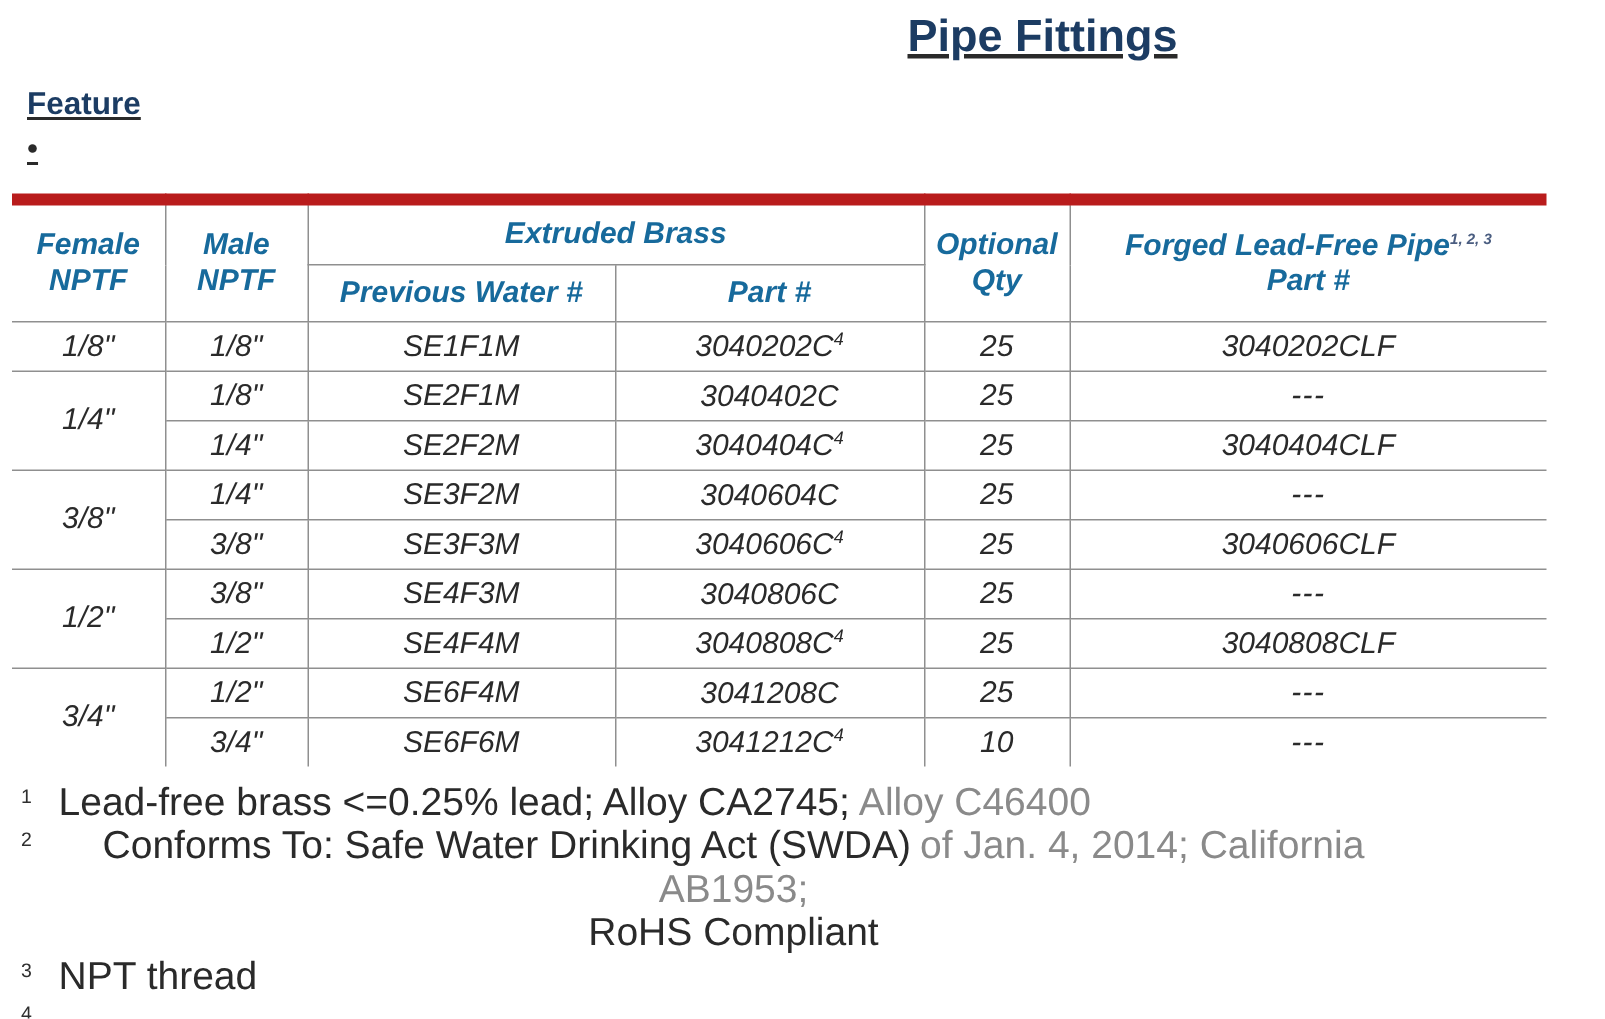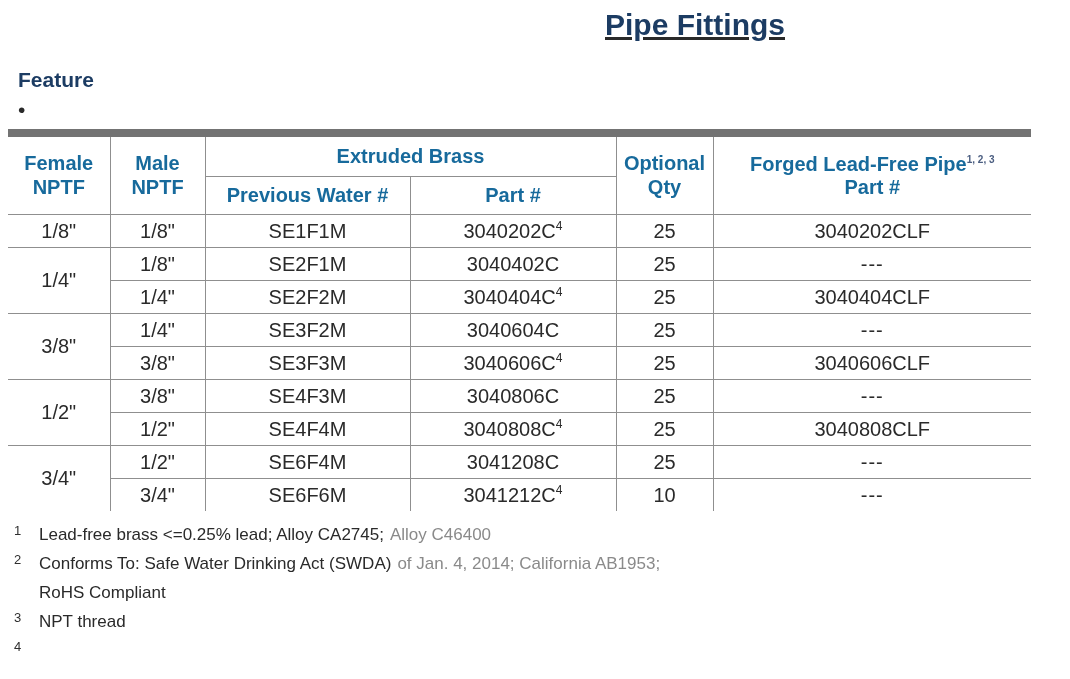--- a/index.html
+++ b/index.html
@@ -11,30 +11,31 @@
     position: relative;
     overflow: hidden;
   }
 
   
   .title-block { position: absolute; left: 480px; top: 8px; width: 430px; text-align: center; text-decoration: underline; }
   .page-title { font-size: 30px; font-weight: bold; color: #1c3c63; }
   .page-subtitle { font-size: 24px; color: #3a3a3a; margin-top: 4px; }
 
   
-  .feature { position: absolute; left: 18px; top: 68px; }
+  .feature { position: absolute; left: 18px; top: 58px; text-decoration: underline; }
   .feature-heading { font-size: 21px; font-weight: bold; color: #1c3c63; }
   .feature-item { font-size: 21px; color: #2a2a2a; margin-top: 6px; display: flex; }
   .bullet { width: 24px; flex: 0 0 24px; }
 
   
   table.parts {
     position: absolute; left: 8px; top: 129px; width: 1023px;
     table-layout: fixed; border-collapse: collapse;
-    border-top: 8px solid #737373;
+    border-top: 8px solid #b91c1c;
+    font-style: italic;
   }
   .parts th, .parts td {
     border: 1px solid #8f8f8f;
     text-align: center; vertical-align: middle; padding: 0;
   }
   .parts tr > *:first-child { border-left: 0; }
   .parts tr > *:last-child  { border-right: 0; }
   .parts tbody tr:last-child > * { border-bottom: 0; }
   .parts .nb { border-bottom: 0; }
 
@@ -44,21 +45,21 @@
   .h2 { height: 37px; }
   .parts tbody td { font-size: 20px; color: #2a2a2a; height: 32px; }
   sup.part-sup { font-size: 12px; }
   sup.hdr-sup { font-size: 10px; font-weight: bold; color: #4a5d80; }
   td.dash { color: #6f6f6f; letter-spacing: 1px; }
 
   
   .footnotes { position: absolute; left: 14px; top: 520px; width: 1012px; }
   .footnote { display: flex; align-items: flex-start; }
   .fn-sup { font-size: 13px; width: 25px; flex: 0 0 25px; padding-top: 3px; color: #2f2f2f; }
-  .fn-text { font-size: 17px; line-height: 29px; color: #2a2a2a; max-width: 900px; }
+  .fn-text { font-size: 26px; line-height: 29px; color: #2a2a2a; max-width: 900px; text-align: center; }
   .fn-light { color: #8a8a8a; margin-left: 6px; }
 </style>
 </head>
 <body>
 
 <div class="title-block">
   <div class="page-title">Pipe Fittings</div>
 </div>
 
 <div class="feature">

